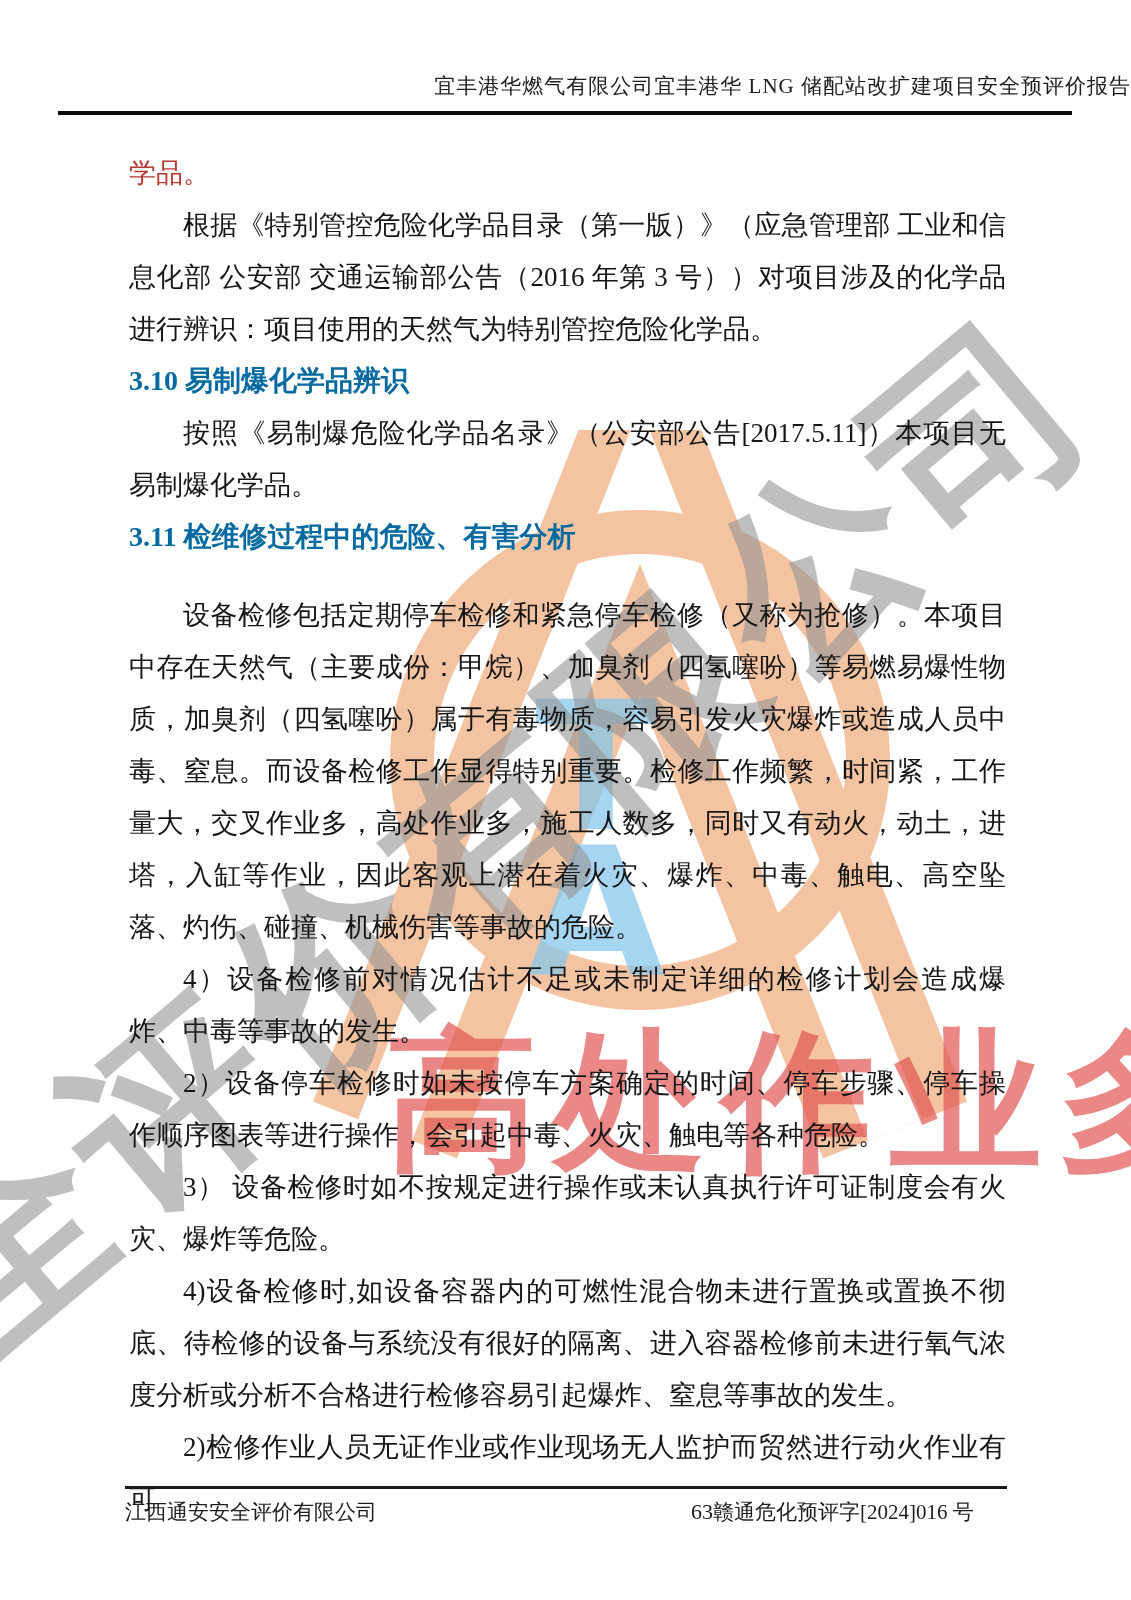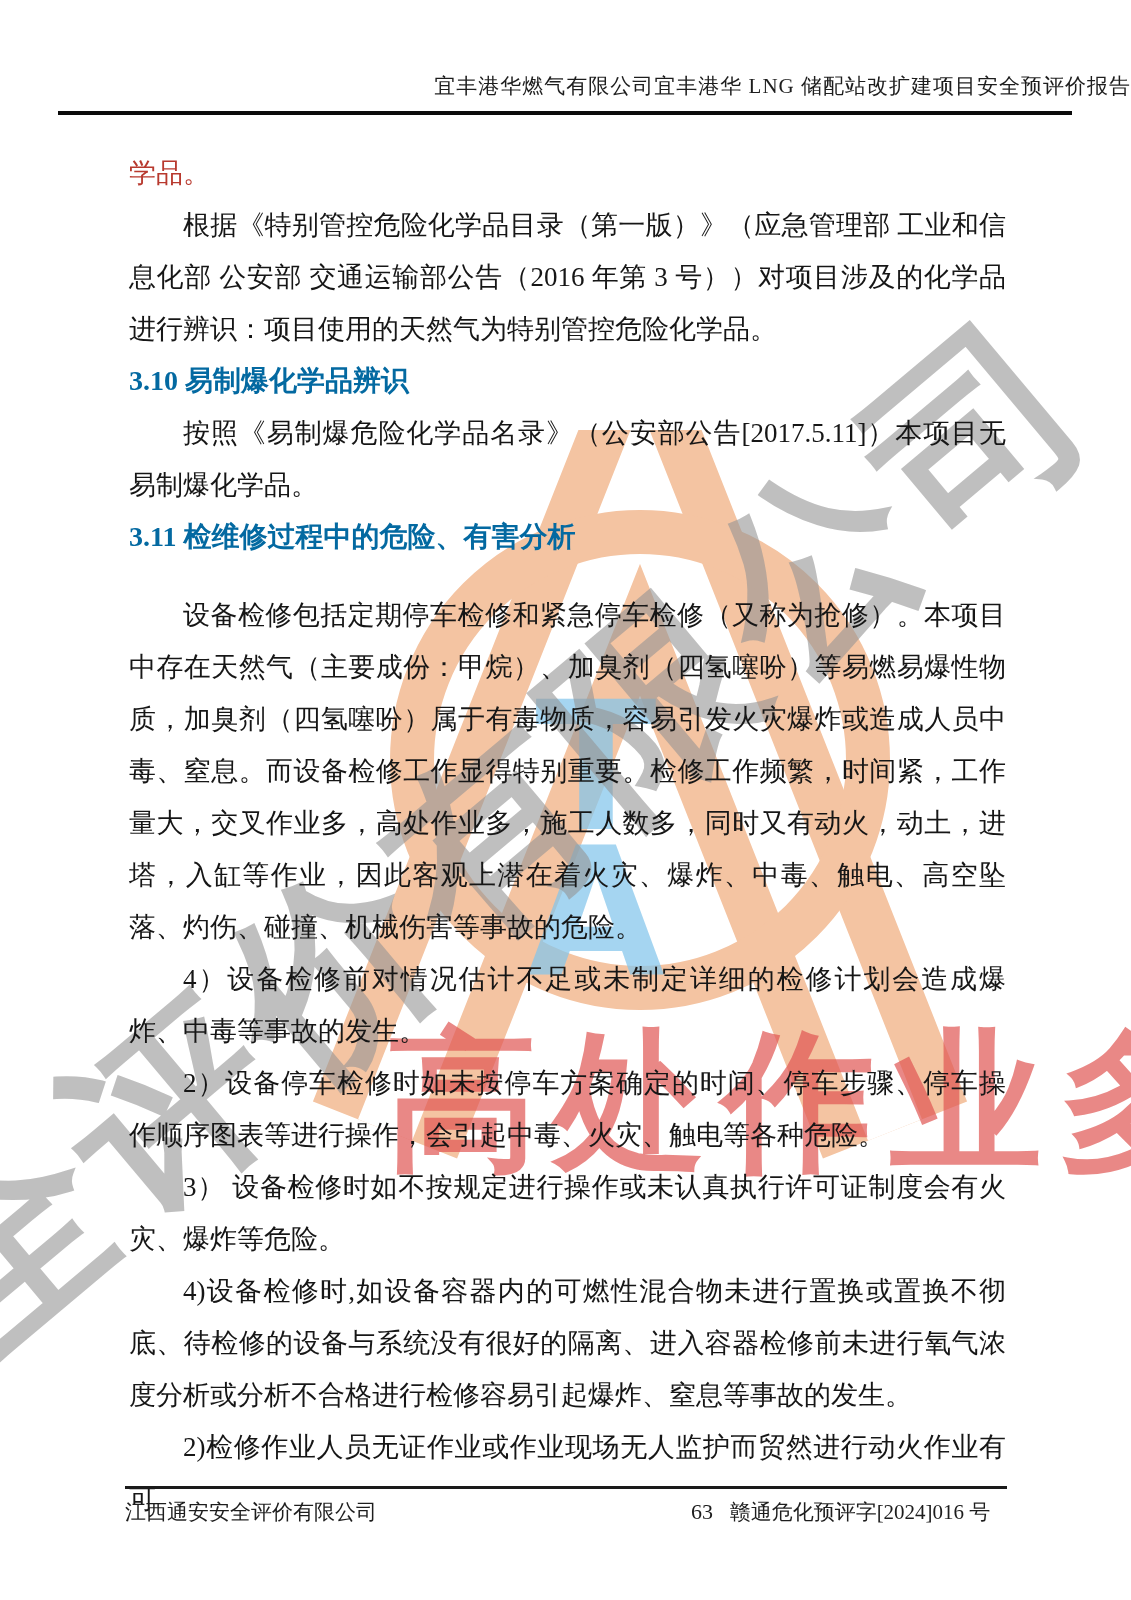--- a/index.html
+++ b/index.html
@@ -79,21 +79,21 @@
   .footer-rule {
     position: absolute; left: 0; top: -12px;
     width: 882px; height: 3px; background: #1a1a1a;
   }
   .footer-row {
     display: flex; align-items: baseline;
     font-size: 21px; color: #1d1d1d;
   }
   .footer-company { flex: 1; text-align: left; }
   .footer-page { flex: 1; text-align: right; font-size: 22px; }
-  .footer-doc { flex: 1; text-align: center; }
+  .footer-doc { flex: 1; text-align: left; }
 </style>
 </head>
 <body>
 
 <div class="page">
 
   <div class="wm-layer">
 
     <svg class="wm-logo" width="700" height="790" viewBox="0 0 700 790">
 

